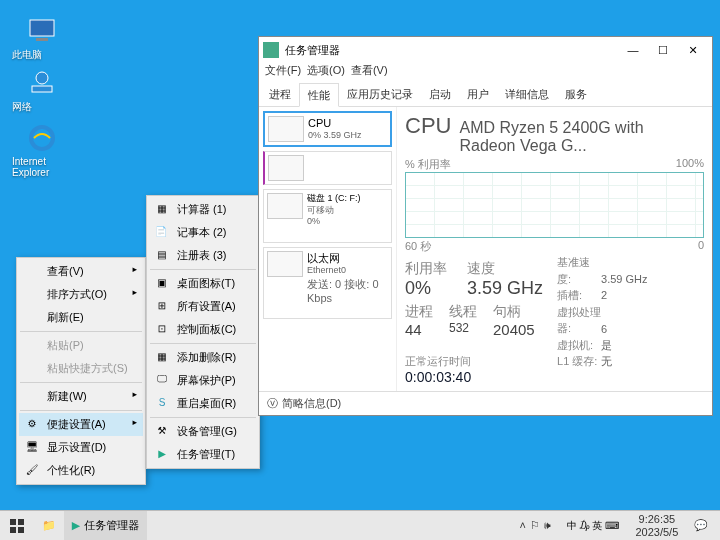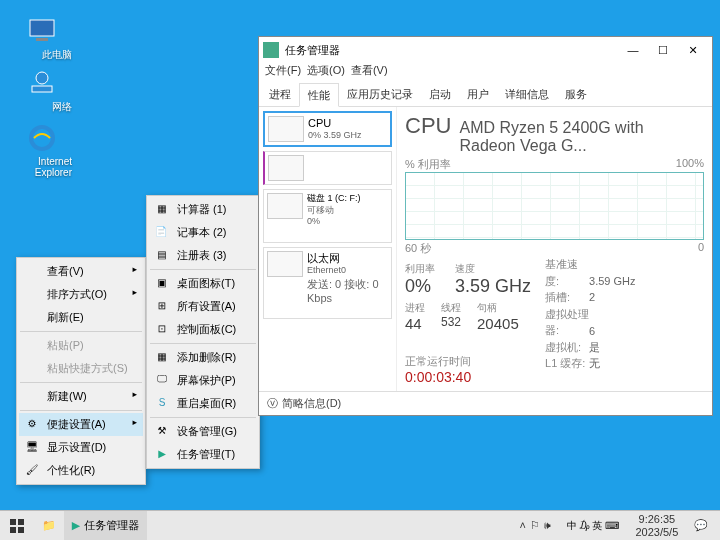--- a/index.html
+++ b/index.html
@@ -1,17 +1,17 @@
 <!DOCTYPE html>
 <html><head>
 <meta charset="utf-8">
 <style>
 *{box-sizing:border-box;margin:0;padding:0;font-family:"Microsoft YaHei","Segoe UI",sans-serif;font-size:11px}
 body{width:720px;height:540px;background:#1e9fe8;overflow:hidden;position:relative}
-.desktop-icon{position:absolute;width:60px;text-align:right;color:#fff;cursor:pointer}
+.desktop-icon{position:absolute;width:60px;text-align:left;color:#fff;cursor:pointer}
 .desktop-icon .ico{width:32px;height:32px;margin:0 auto 2px;display:flex;align-items:center;justify-content:center}
 .desktop-icon .lbl{text-shadow:0 1px 2px rgba(0,0,0,.5);font-size:10px}
 .ctx{position:absolute;background:#f0f0f0;border:1px solid #ccc;box-shadow:2px 2px 6px rgba(0,0,0,.3);padding:2px}
 .ctx-item{padding:4px 20px 4px 28px;position:relative;white-space:nowrap;cursor:pointer;font-size:11px}
 .ctx-item.arrow::after{content:"▸";position:absolute;right:6px;top:4px;font-size:9px}
 .ctx-item .cico{position:absolute;left:6px;top:3px;width:14px;height:14px;display:flex;align-items:center;justify-content:center;font-size:10px}
 .ctx-sep{height:1px;background:#d0d0d0;margin:2px 1px}
 .ctx1{left:16px;top:257px;width:130px}
 .ctx2{left:146px;top:195px;width:114px}
 .tm{position:absolute;left:258px;top:36px;width:455px;height:380px;background:#fff;border:1px solid #888;display:flex;flex-direction:column}
@@ -33,27 +33,27 @@
 .lcard .info{flex:1;font-size:10px;line-height:1.3}
 .lcard .info .h{font-weight:normal}
 .lcard .info .s{color:#666;font-size:9px}
 .tm-right{flex:1;padding:6px 8px;display:flex;flex-direction:column}
 .cpu-head{display:flex;align-items:baseline;gap:8px;margin-bottom:2px}
 .cpu-head .big{font-size:22px;color:#555}
 .cpu-head .mdl{font-size:16px;color:#555}
 .axis{display:flex;justify-content:space-between;font-size:9px;color:#888}
 .graph{height:128px;border:1px solid #6bb;background:repeating-linear-gradient(to bottom,transparent 0 12px,#e8f4f0 12px 13px),repeating-linear-gradient(to right,transparent 0 28px,#e8f4f0 28px 29px);margin-bottom:1px}
 .stats{display:flex;gap:20px;margin-top:6px}
-.scol .lab{font-size:10px;color:#888}
+.scol .lab{font-size:14px;color:#888}
 .scol .val{font-size:18px;color:#444}
 .srow{display:flex;gap:16px;margin-top:4px}
 .specs{font-size:9px;color:#666;line-height:1.5}
 .specs .k{display:inline-block;width:44px;color:#888}
-.uptime{margin-top:22px;font-size:9px;color:#888}
-.uptime .t{font-size:14px;color:#b91c1c}
+.uptime{margin-top:16px;font-size:9px;color:#888}
+.uptime .t{font-size:14px;color:#0f172a}
 .tm-foot{height:24px;border-top:1px solid #ddd;display:flex;align-items:center;padding:0 8px;font-size:11px;color:#444;gap:4px}
 .taskbar{position:absolute;left:0;bottom:0;width:720px;height:30px;background:#e8e8e8;border-top:1px solid #bbb;display:flex;align-items:center}
 .tb-btn{height:30px;padding:0 8px;display:flex;align-items:center;cursor:pointer;font-size:11px}
 .tb-start{width:34px;justify-content:center}
 .tb-right{margin-left:auto;display:flex;align-items:center;gap:2px;padding-right:4px}
 .tb-tray{display:flex;gap:4px;padding:0 6px;font-size:11px;color:#333}
 .tb-clock{text-align:center;font-size:10px;line-height:1.15;padding:0 6px;color:#333}
 </style>
 </head>
 <body>

